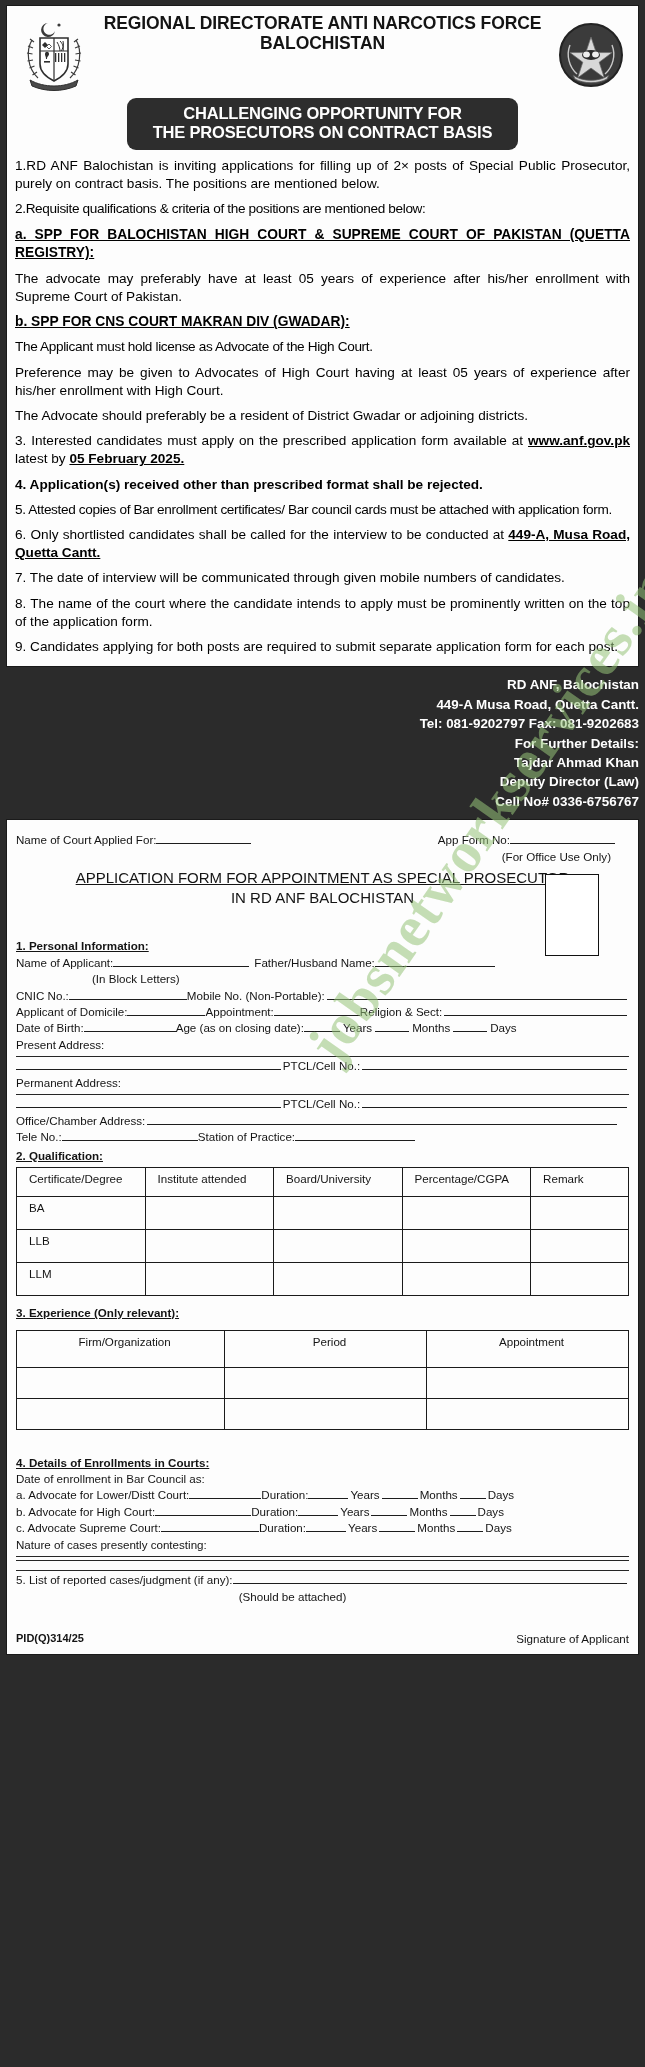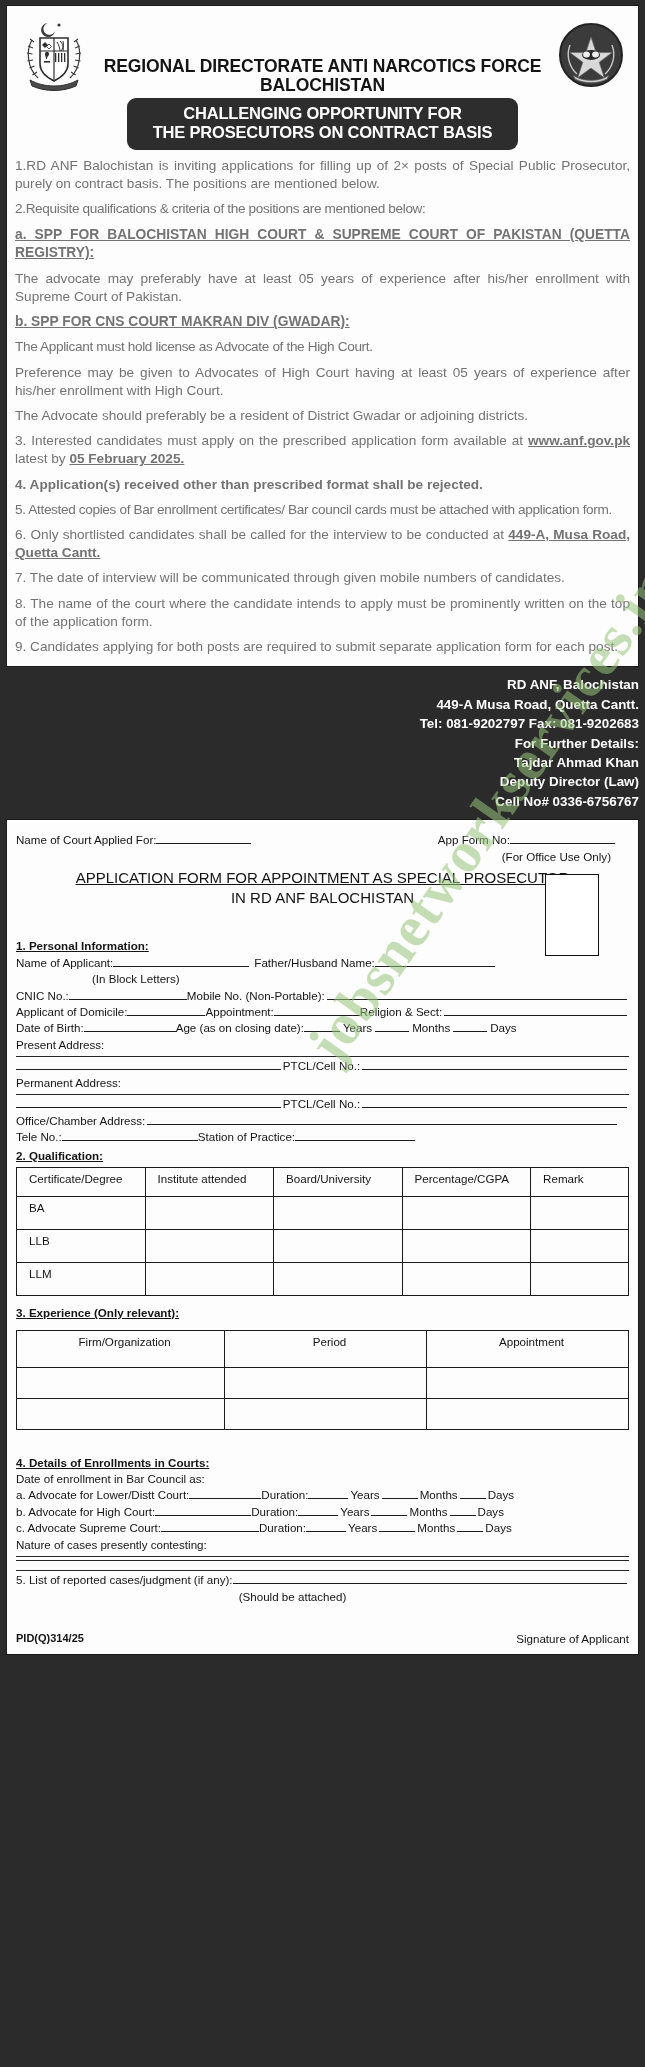--- a/index.html
+++ b/index.html
@@ -20,21 +20,21 @@
 
   
   .notice{
     background:#fdfdfd;
     border:1px solid #1a1a1a;
     box-sizing:border-box;
     padding:6px 8px 10px 8px;
   }
   .hdr{
     display:flex;
-    align-items:flex-end;
+    align-items:flex-start;
     gap:4px;
     padding:2px 0 0 0;
   }
   .emblem{
     width:78px;height:82px;flex:0 0 78px;
     display:flex;align-items:center;justify-content:center;
   }
   .emblem svg{display:block;}
   .hdr-title{
     flex:1 1 auto;
@@ -56,21 +56,21 @@
     font-size:16.5px;
     line-height:1.18;
     letter-spacing:-0.2px;
     max-width:440px;
   }
   .body-txt{
     margin-top:7px;
     font-size:13.6px;
     line-height:1.34;
     text-align:justify;
-    color:#737373;
+    color:#000000;
   }
   .body-txt p{margin:0 0 7px 0;}
   .body-txt p:last-child{margin-bottom:0;}
   .p-tight{letter-spacing:-0.35px;}
   .bold{font-weight:bold;}
   .ul{text-decoration:underline;}
   .hd-sub{
     font-weight:bold;
     text-decoration:underline;
     font-size:13.8px;

